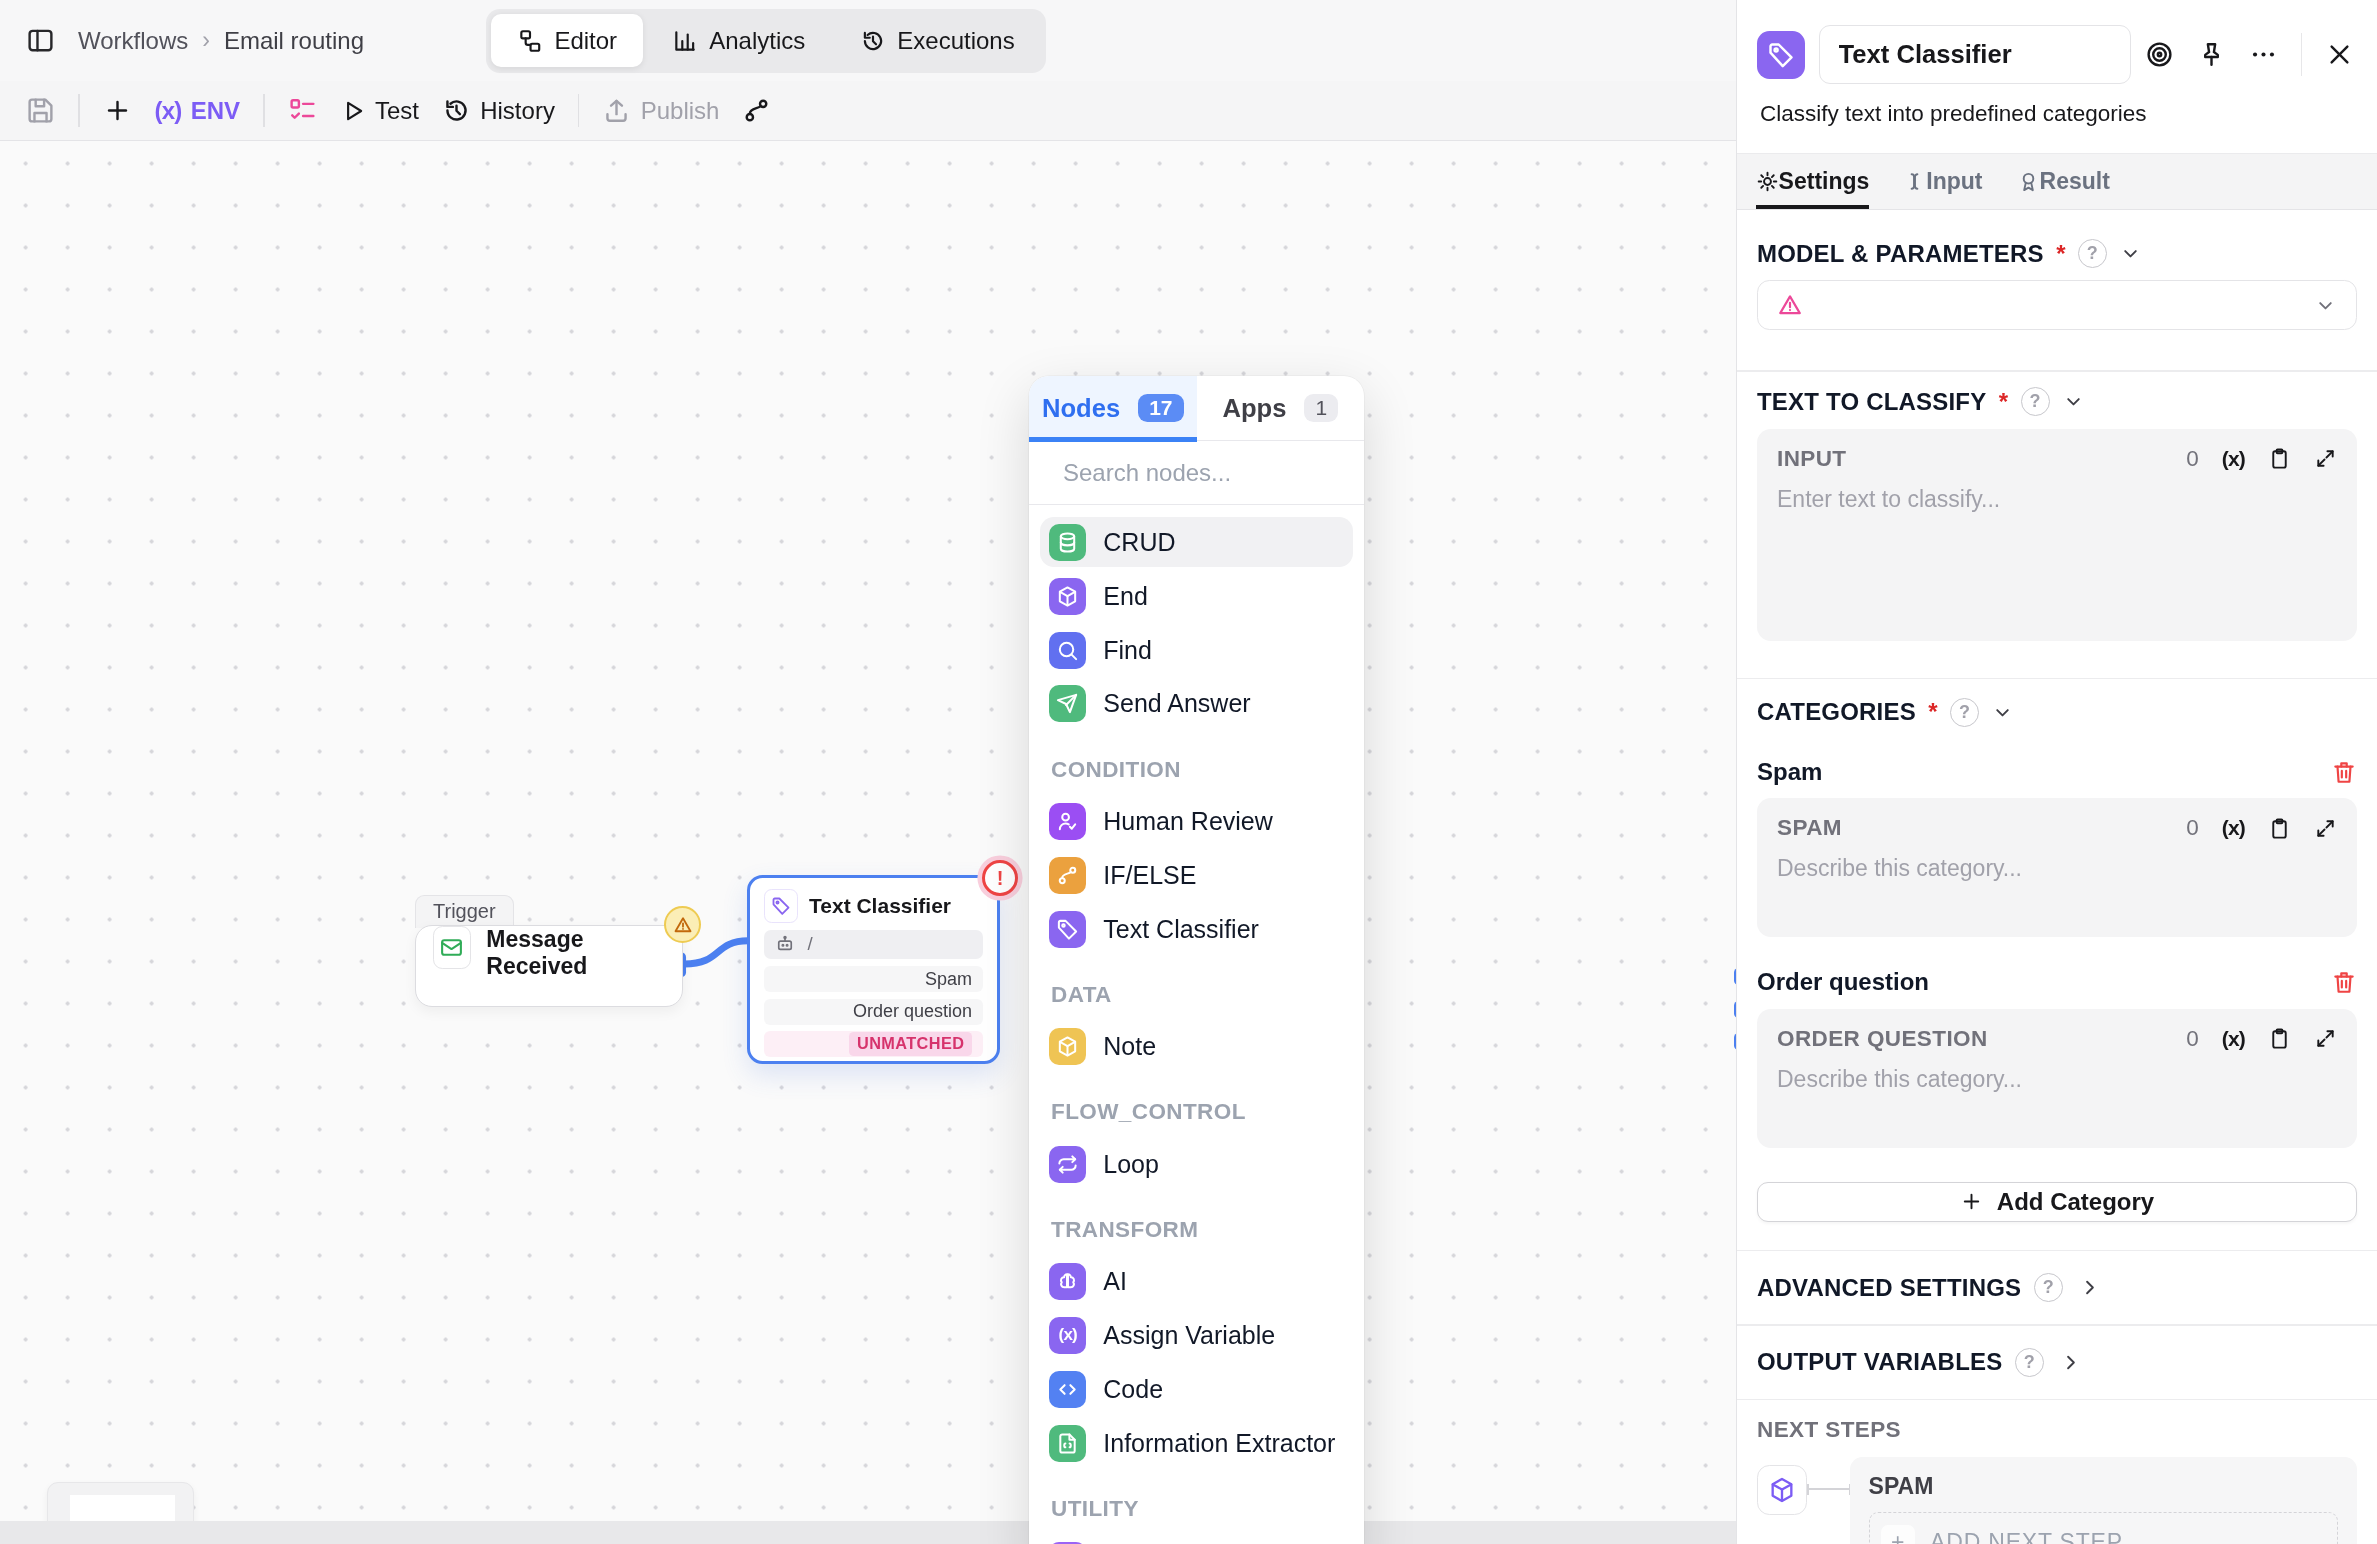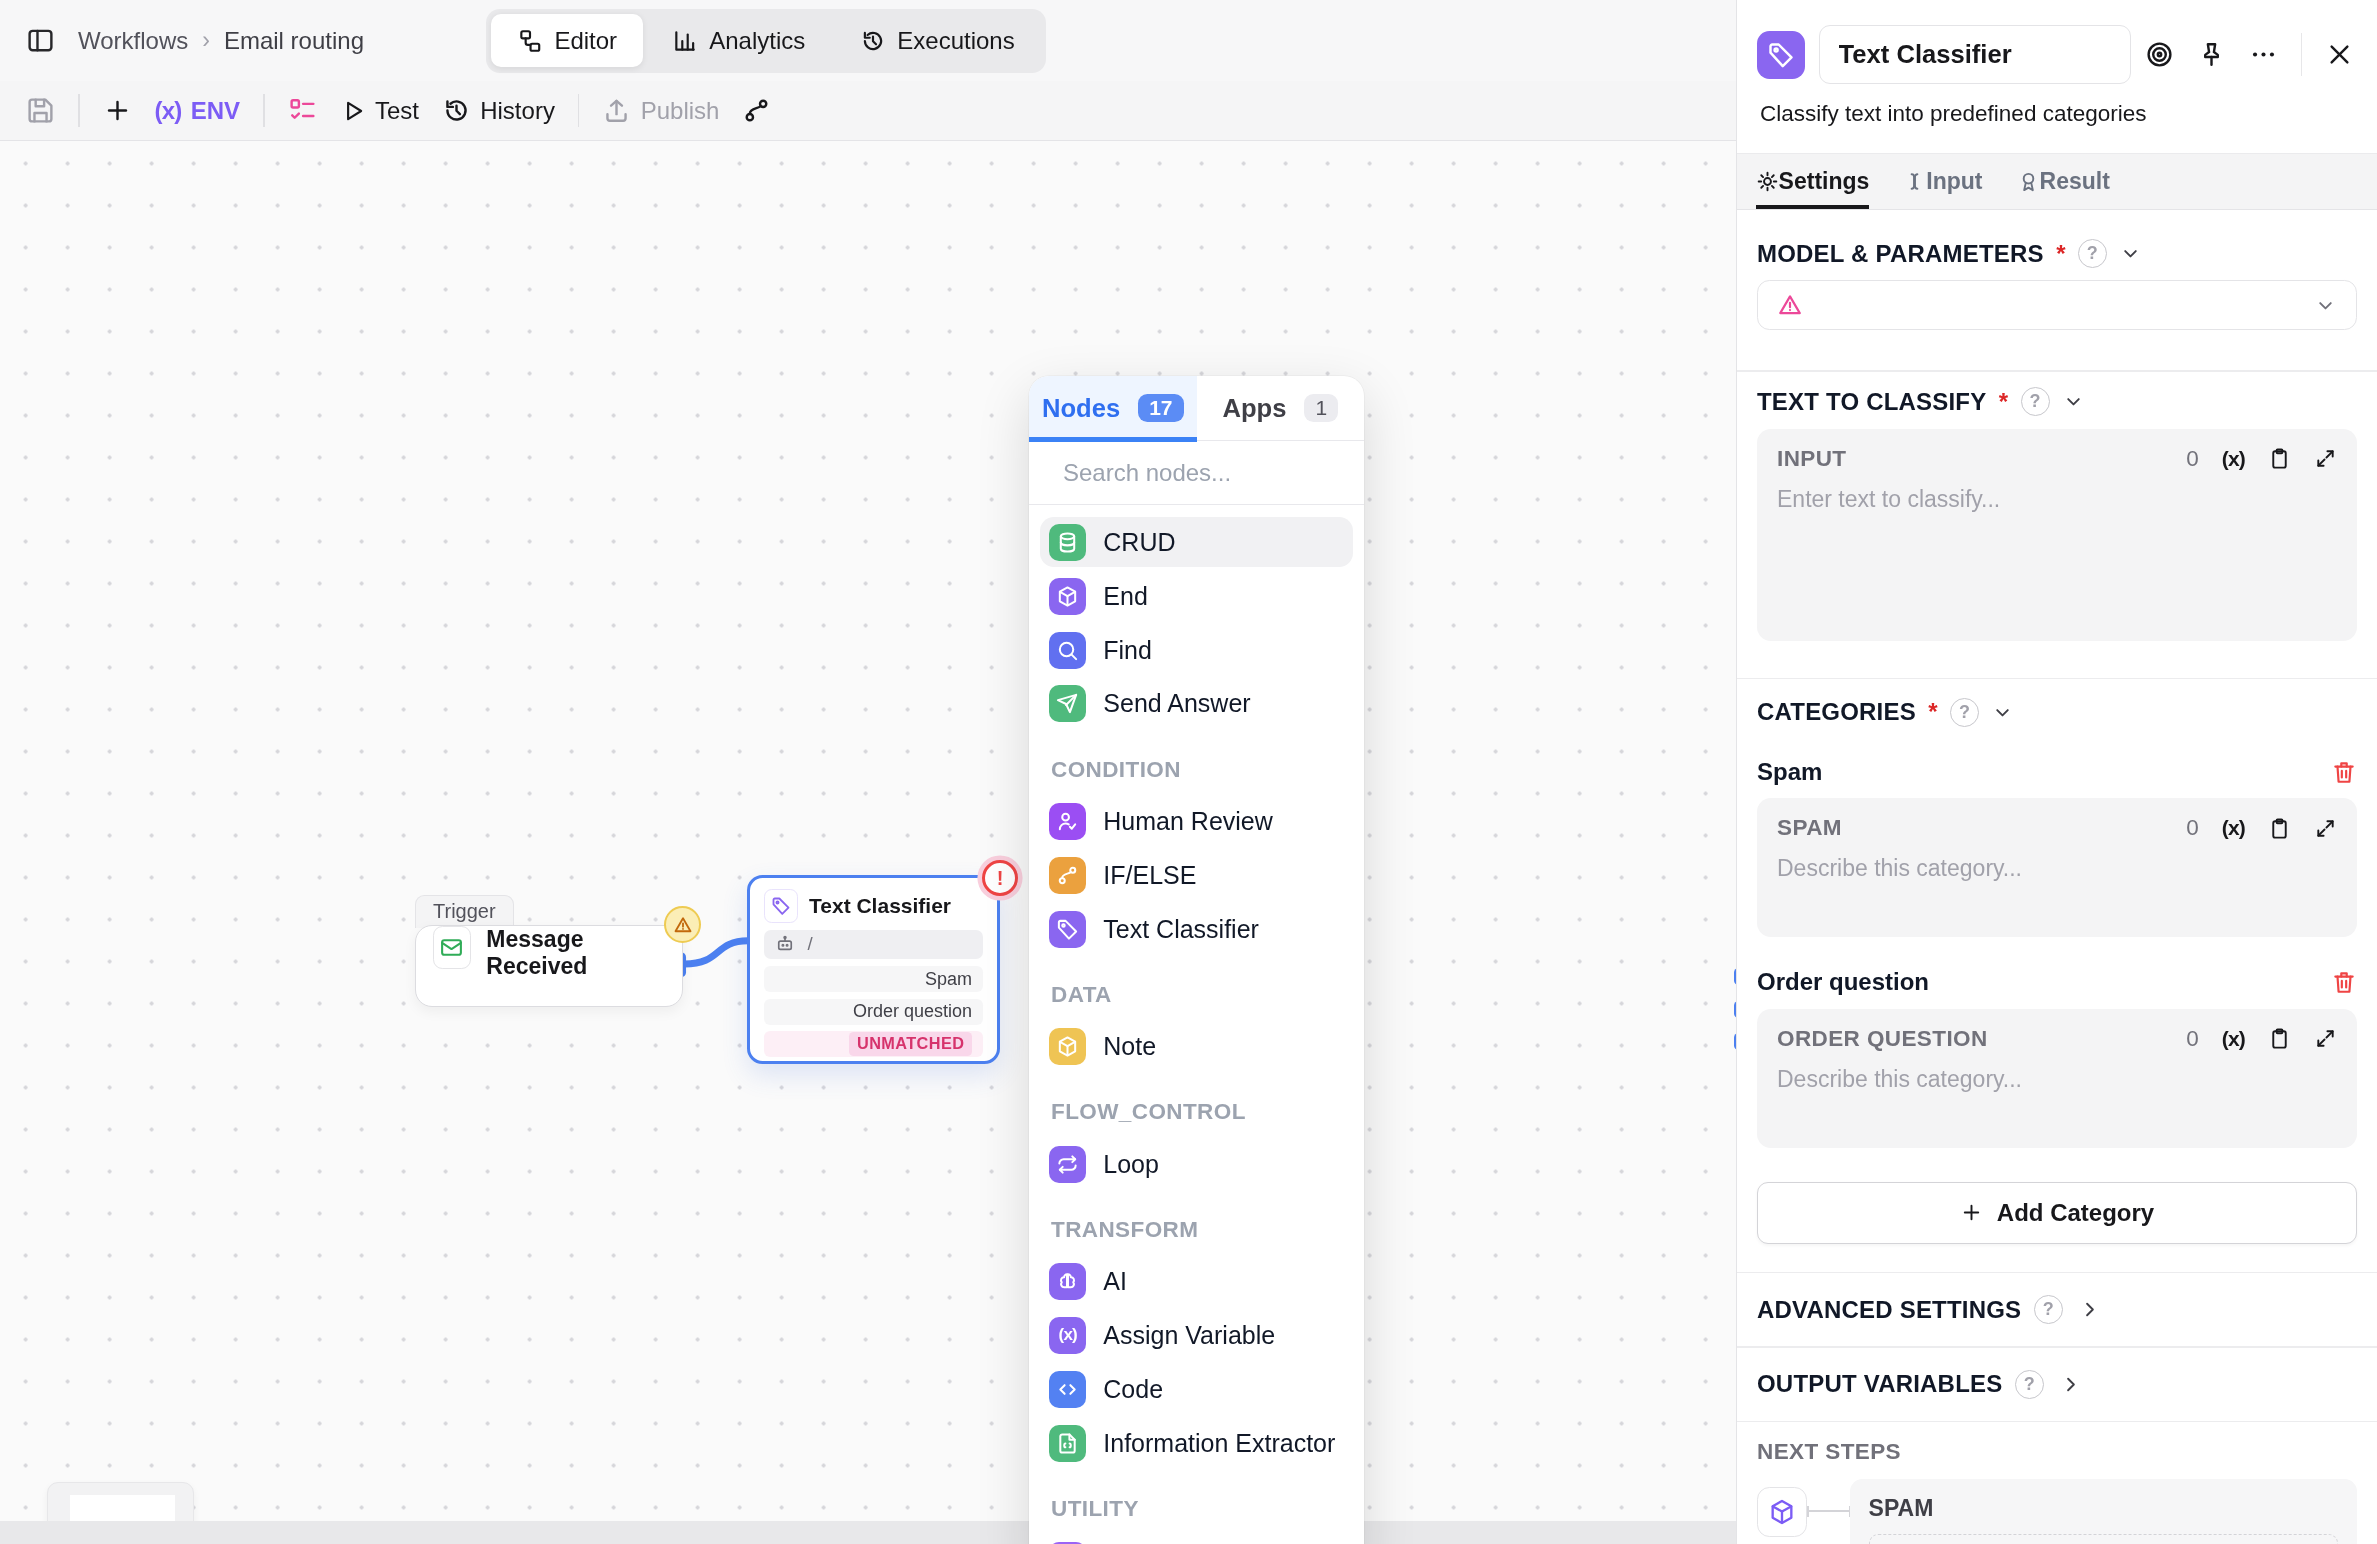--- a/index.html
+++ b/index.html
@@ -125,21 +125,21 @@
   .fb-label { font-size:22.5px; font-weight:700; color:#71717a; letter-spacing:0.4px; }
   .fb-tools { margin-left:auto; display:flex; align-items:center; gap:23px; color:#18181b; }
   .fb-count { font-size:22.5px; color:#71717a; }
   .fb-var { font-size:21px; font-weight:700; letter-spacing:-0.8px; color:#18181b; background:none; border:none; cursor:pointer; }
   .fb-btn { background:none; border:none; color:#18181b; cursor:pointer; display:flex; }
   .field-box textarea { display:block; width:100%; border:none; outline:none; background:transparent; resize:none; font-size:23px; color:#18181b; font-family:inherit; margin-top:14px; }
   .field-box textarea::placeholder { color:#a1a1aa; }
   .cat-row { display:flex; align-items:center; margin-top:31px; }
   .cat-name { font-size:24px; font-weight:600; color:#111827; }
   .trash-btn { margin-left:auto; background:none; border:none; color:#ef4444; cursor:pointer; display:flex; }
-  .add-cat-btn { margin-top:34px; width:100%; height:62px; border:1.5px solid #d4d4d8; background:#fff; border-radius:11px; display:flex; align-items:center; justify-content:center; gap:14px; font-size:24px; font-weight:600; color:#18181b; cursor:pointer; box-shadow:0 1.5px 3.1px rgba(0,0,0,.04); font-family:inherit; }
+  .add-cat-btn { margin-top:34px; width:100%; height:40px; border:1.5px solid #d4d4d8; background:#fff; border-radius:11px; display:flex; align-items:center; justify-content:center; gap:14px; font-size:24px; font-weight:600; color:#18181b; cursor:pointer; box-shadow:0 1.5px 3.1px rgba(0,0,0,.04); font-family:inherit; }
   .collapse-row { display:flex; align-items:center; gap:12.4px; padding:22px 0; cursor:pointer; }
   .ns-label { font-size:22.5px; font-weight:700; color:#71717a; letter-spacing:0.4px; padding-top:17px; }
   .ns-card { display:flex; margin-top:14px; }
   .ns-icon-box { width:50px; height:50px; border:1.5px solid #e4e4e7; border-radius:12.4px; background:#fff; display:flex; align-items:center; justify-content:center; color:#7c5cf5; flex:none; margin-top:7.7px; }
   .ns-icon-box svg { width:28px; height:28px; stroke:currentColor; fill:none; stroke-width:2; stroke-linecap:round; stroke-linejoin:round; }
   .ns-link { width:43px; margin-top:31px; height:1.5px; background:#d4d4d8; position:relative; }
   .ns-link::before, .ns-link::after { content:""; position:absolute; top:-4.6px; width:1.5px; height:11px; background:#d4d4d8; }
   .ns-link::before { left:0; } .ns-link::after { right:0; }
   .ns-group { flex:1; background:#f6f6f7; border-radius:12.4px; padding:15.5px 18.6px; }
   .ns-group-title { font-size:23px; font-weight:700; color:#3f3f46; }

